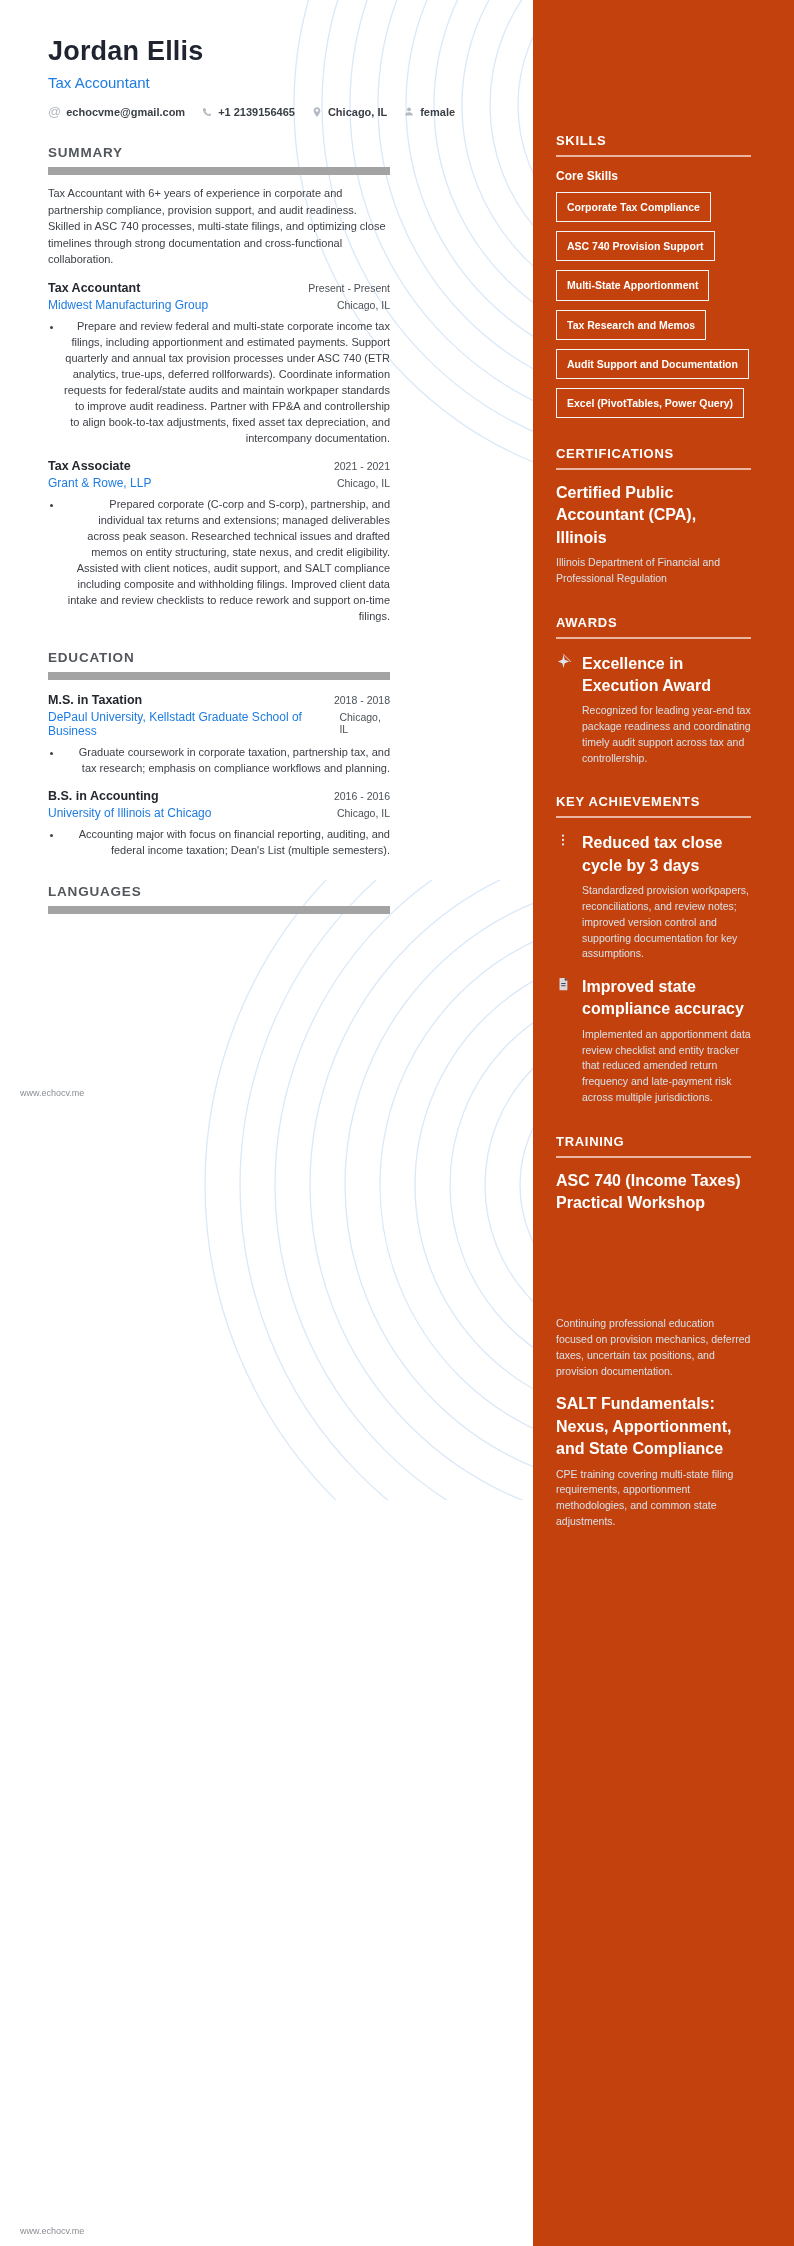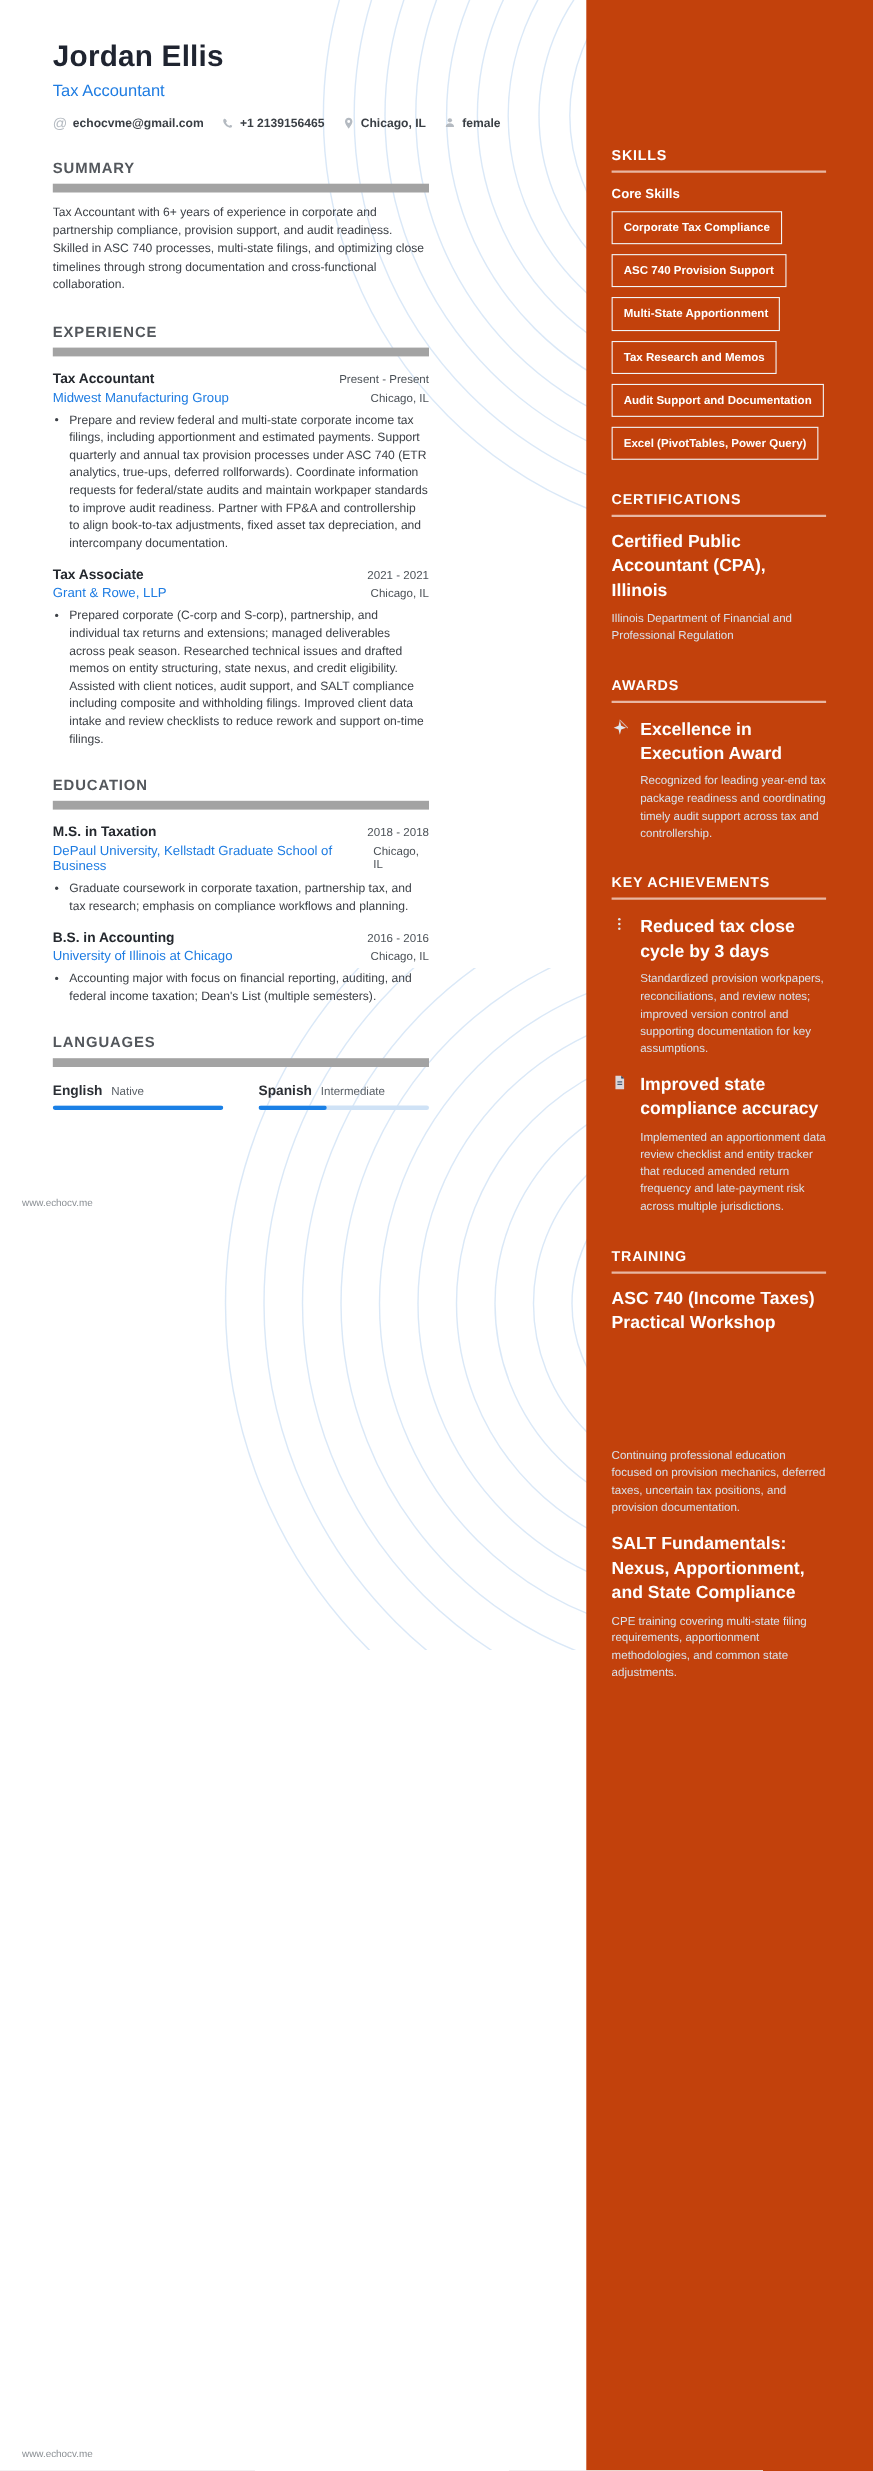--- a/index.html
+++ b/index.html
@@ -26,21 +26,21 @@
   .sec-heading {
     margin-top:26px; font-size:13.5px; font-weight:bold; color:#53575c;
     letter-spacing:.8px; padding-bottom:7px; border-bottom:8px solid #a3a3a3;
   }
   .summary-text { margin-top:10px; font-size:11px; line-height:1.5; color:#3d4147; }
   .job { margin-top:13px; }
   .row-between { display:flex; justify-content:space-between; align-items:baseline; }
   .item-title { font-size:12.5px; font-weight:bold; color:#24282e; }
   .item-meta { font-size:10.5px; color:#4b5157; }
   .item-link { font-size:12px; color:#1e7ce2; font-weight:500; margin-top:3px; cursor:pointer; }
-  .bullets { margin:6px 0 0 15px; }
+  .bullets { margin:6px 0 0 15px;text-align:right; }
   .bullets li { font-size:11px; line-height:1.46; color:#3d4147; }
   .lang-grid { display:grid; grid-template-columns:1fr 1fr; column-gap:32px; margin-top:14px; }
   .lang-head { display:flex; align-items:baseline; gap:8px; }
   .lang-name { font-size:12.5px; font-weight:bold; color:#2b2f35; }
   .lang-level { font-size:10.5px; color:#5a6067; }
   .lang-bar { margin-top:7px; height:4px; border-radius:2px; background:#cfe2f6; overflow:hidden; }
   .lang-fill { height:100%; background:#1a80e6; border-radius:2px; }
   .footer-url { position:absolute; left:20px; font-size:9px; color:#8a8f94; z-index:3; cursor:pointer; }
   .footer-1 { top:1088px; } .footer-2 { top:2226px; }
   
@@ -142,21 +142,20 @@
               <path d="M8 8.2c-3 0-5 1.6-5 4.3h10c0-2.7-2-4.3-5-4.3z"></path>
             </svg>
         </span>
         <span>female</span>
       </span>
     </div>
 
     <div class="sec-heading">SUMMARY</div>
     <p class="summary-text">Tax Accountant with 6+ years of experience in corporate and partnership compliance, provision support, and audit readiness. Skilled in ASC 740 processes, multi-state filings, and optimizing close timelines through strong documentation and cross-functional collaboration.</p>
 
-    <div class="sec-heading">EXPERIENCE</div>
 
     <div class="job">
       <div class="row-between">
         <span class="item-title">Tax Accountant</span>
         <span class="item-meta">Present - Present</span>
       </div>
       <div class="row-between">
         <span class="item-link">Midwest Manufacturing Group</span>
         <span class="item-meta">Chicago, IL</span>
       </div>
@@ -203,40 +202,20 @@
       <div class="row-between">
         <span class="item-link">University of Illinois at Chicago</span>
         <span class="item-meta">Chicago, IL</span>
       </div>
       <ul class="bullets">
         <li>Accounting major with focus on financial reporting, auditing, and federal income taxation; Dean's List (multiple semesters).</li>
       </ul>
     </div>
 
     <div class="sec-heading">LANGUAGES</div>
-    <div class="lang-grid">
-      <div>
-        <div class="lang-head">
-          <span class="lang-name">English</span>
-          <span class="lang-level">Native</span>
-        </div>
-        <div class="lang-bar">
-          <div class="lang-fill" style="width: 100%;"></div>
-        </div>
-      </div>
-      <div>
-        <div class="lang-head">
-          <span class="lang-name">Spanish</span>
-          <span class="lang-level">Intermediate</span>
-        </div>
-        <div class="lang-bar">
-          <div class="lang-fill" style="width: 40%;"></div>
-        </div>
-      </div>
-    </div>
   </div>
 
   <div class="footer-url footer-1">www.echocv.me</div>
   <div class="footer-url footer-2">www.echocv.me</div>
 
   <div class="sidebar">
 
     <div>
       <div class="sb-heading">SKILLS</div>
       <div class="sb-sub">Core Skills</div>

